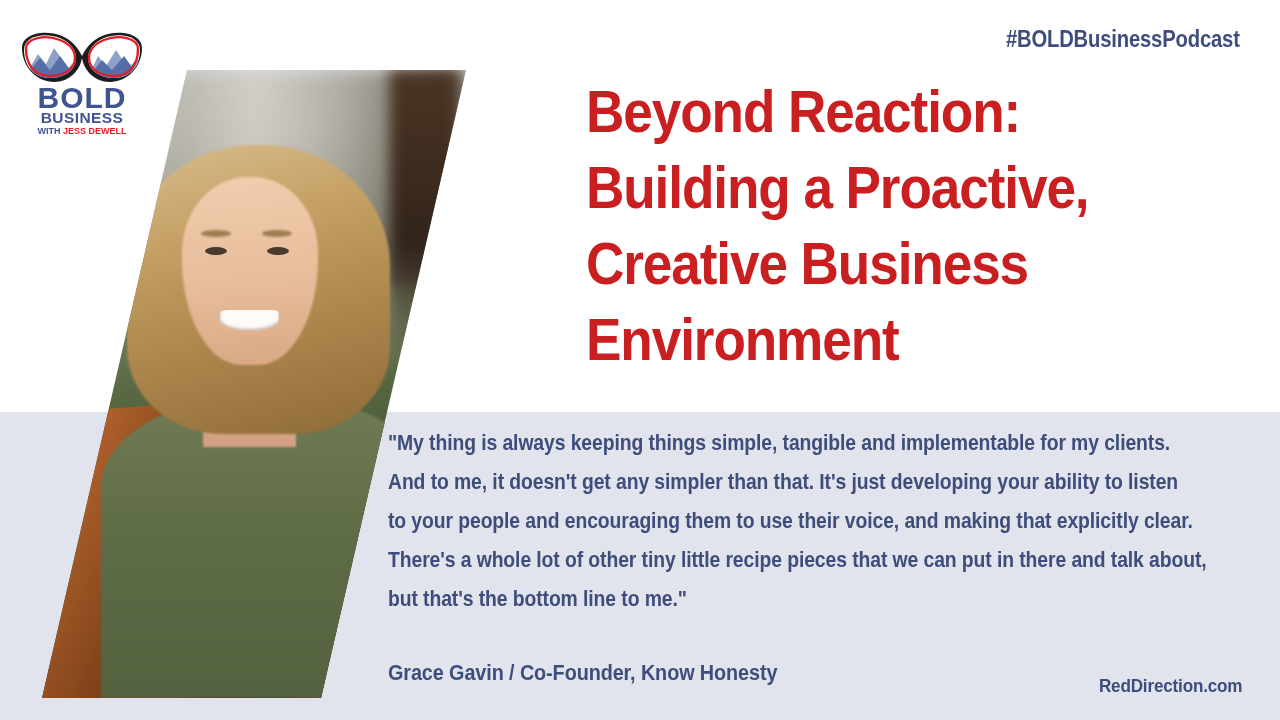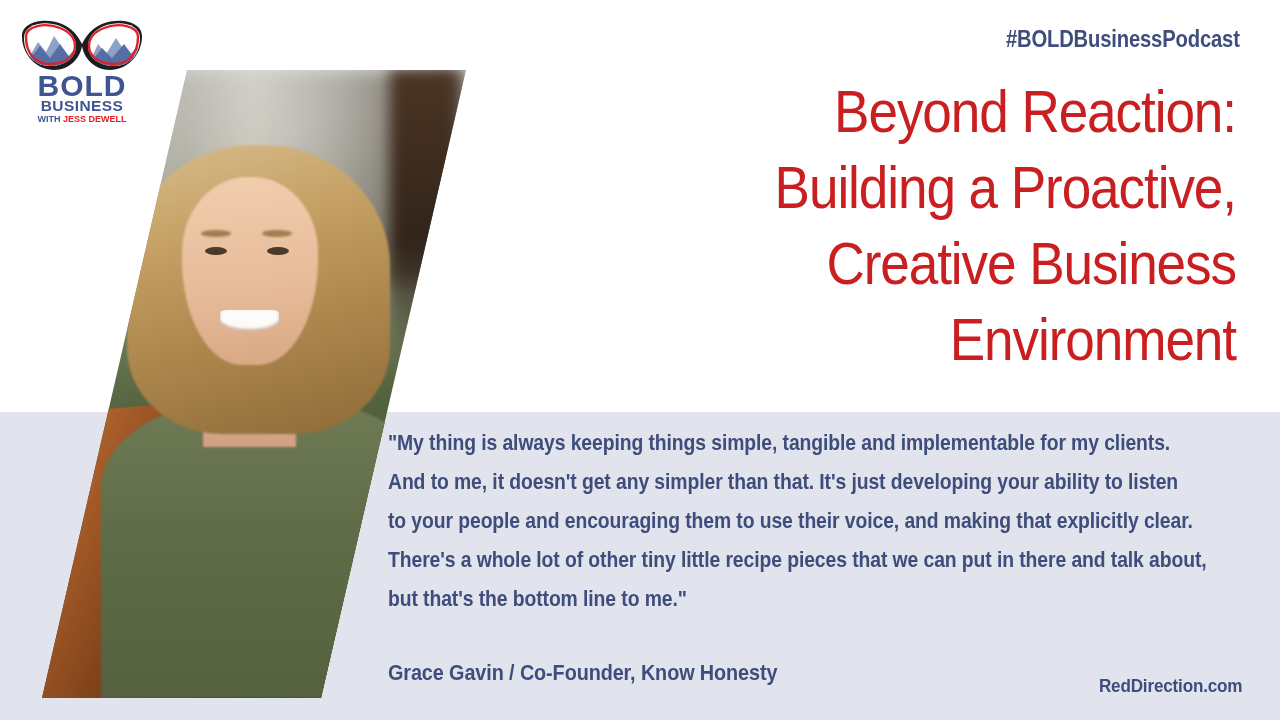--- a/index.html
+++ b/index.html
@@ -23,21 +23,21 @@
     top: 412px;
     width: 1280px;
     height: 308px;
     background: #e1e4ec;
   }
 
   
   #logo {
     position: absolute;
     left: 14px;
-    top: 12px;
+    top: 24px;
     width: 136px;
     height: 112px;
   }
   #logo svg { display: block; width: 136px; height: 112px; }
 
   
   #hashtag {
     position: absolute;
     right: 40px;
     top: 26px;
@@ -46,26 +46,26 @@
     color: #3e4d7b;
     letter-spacing: -0.2px;
     transform: scaleX(0.88);
     transform-origin: right center;
     white-space: nowrap;
   }
 
   
   #title {
     position: absolute;
-    right: 44px;
+    right: 28px;
     top: 74px;
     width: 740px;
-    text-align: right;
+    text-align: left;
     color: #ca1f21;
-    font-weight: normal;
+    font-weight: bold;
     font-size: 59px;
     line-height: 76px;
     letter-spacing: -1.2px;
     white-space: nowrap;
   }
   #title .tline {
     display: block;
     transform: scaleX(0.9);
     transform-origin: right center;
   }

